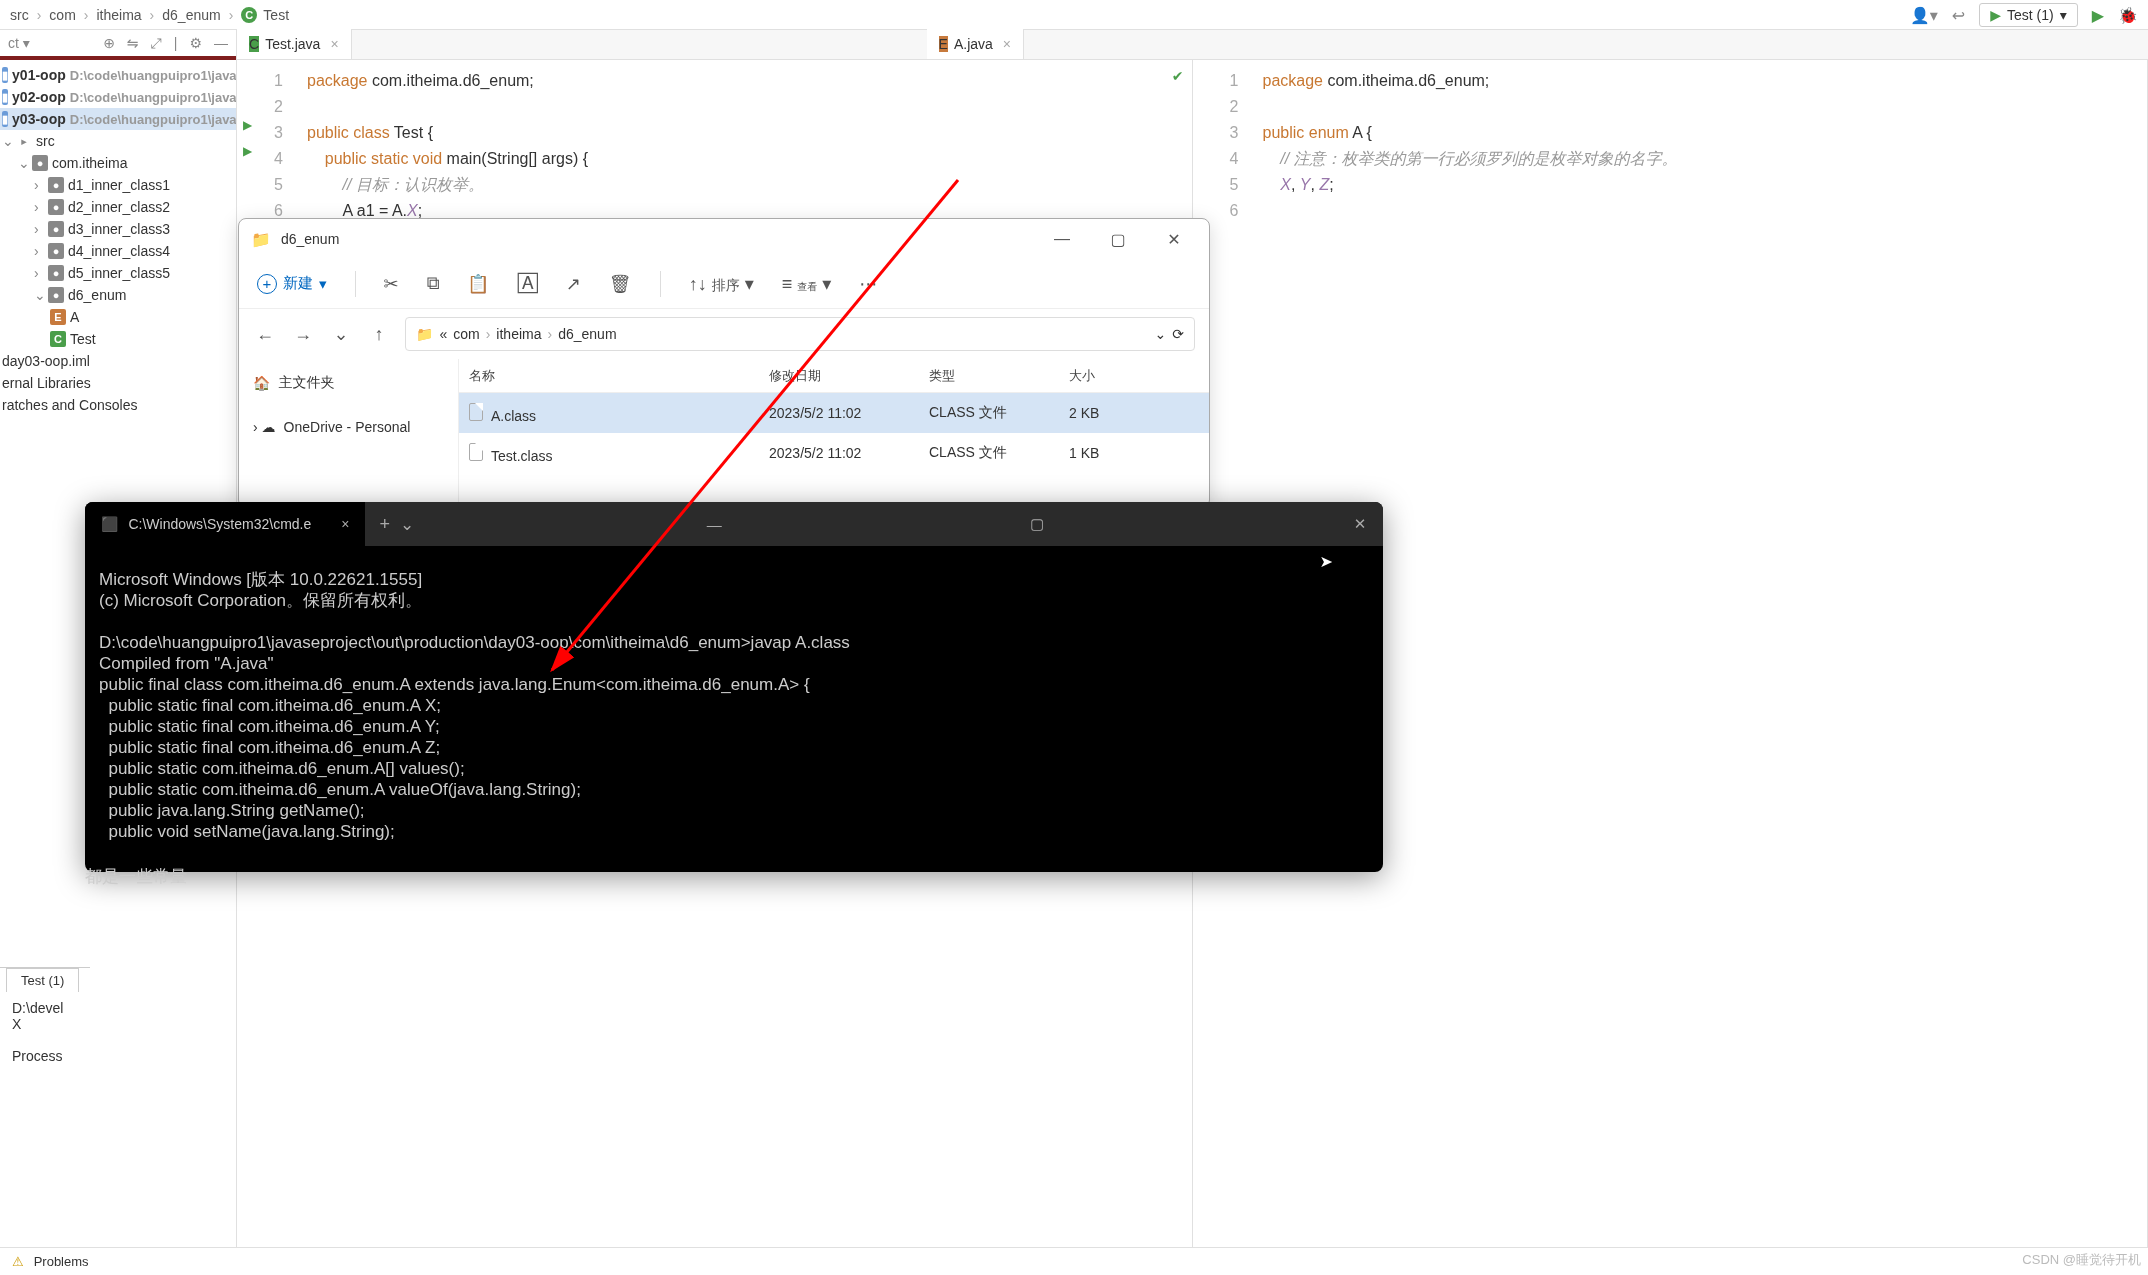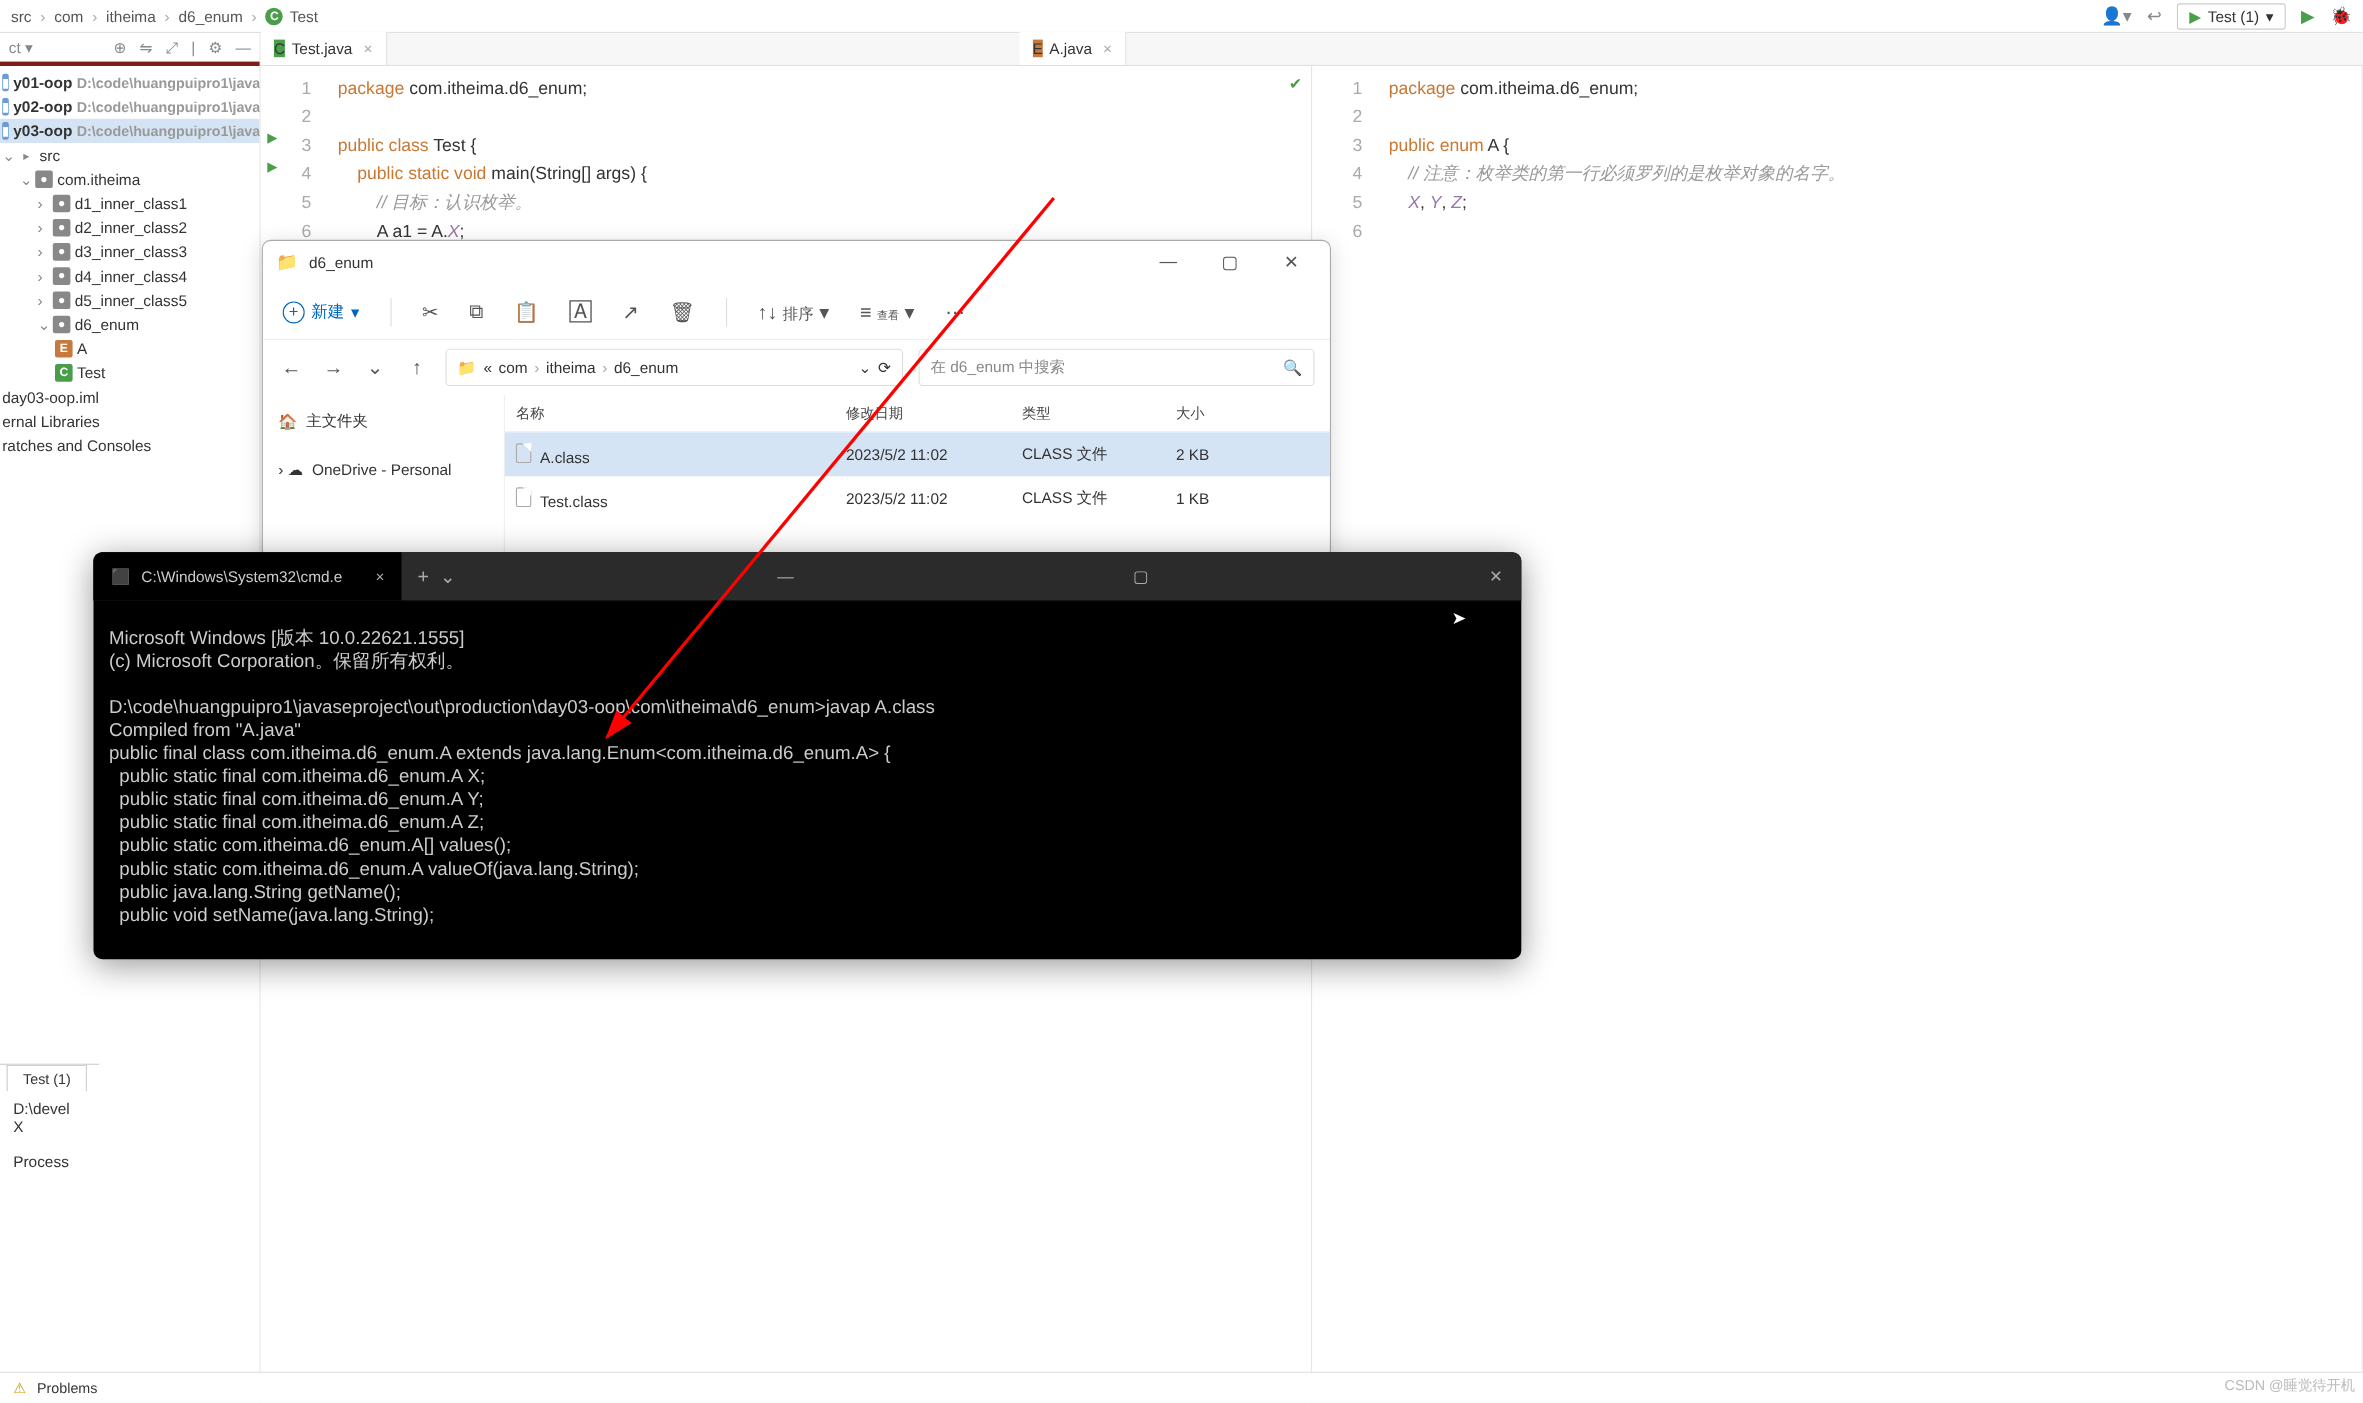--- a/index.html
+++ b/index.html
@@ -315,24 +315,20 @@
       <span>📁</span>
         <span>«</span>
       <span>com</span>
         <span class="sep">›</span>
       <span>itheima</span>
         <span class="sep">›</span>
       <span>d6_enum</span>
       <span style="margin-left:auto">⌄</span>
       <span>⟳</span>
     </div>
-    <div class="fe-search">
-      <span>在 d6_enum 中搜索</span>
-      <span style="margin-left:auto">🔍</span>
-    </div>
   </div>
   <div class="fe-body">
     <div class="fe-side">
       <div class="fe-side-row">🏠 <span>主文件夹</span></div>
       <br>
       <div class="fe-side-row">› ☁ <span>OneDrive - Personal</span></div>
     </div>
     <div class="fe-list">
       <div class="fe-head">
         <div class="col-name">名称</div>
@@ -378,20 +374,21 @@
 Compiled from "A.java"
 public final class com.itheima.d6_enum.A extends java.lang.Enum&lt;com.itheima.d6_enum.A&gt; {
   public static final com.itheima.d6_enum.A X;
   public static final com.itheima.d6_enum.A Y;
   public static final com.itheima.d6_enum.A Z;
   public static com.itheima.d6_enum.A[] values();
   public static com.itheima.d6_enum.A valueOf(java.lang.String);
   public java.lang.String getName();
   public void setName(java.lang.String);</div>
   <div class="red-box"></div>
+  <div class="anno">都是一些常量</div>
   <span class="cursor-ptr">➤</span>
 </div>
 
 <svg class="arrow-svg" width="2148" height="1275">
   <defs>
       <marker id="ah" markerWidth="10" markerHeight="10" refX="8" refY="3" orient="auto">
         <path d="M0,0 L0,6 L9,3 z" fill="red"></path>
       </marker>
     </defs>
   <line x1="958" y1="180" x2="552" y2="670" stroke="red" stroke-width="3" marker-end="url(#ah)"></line>

